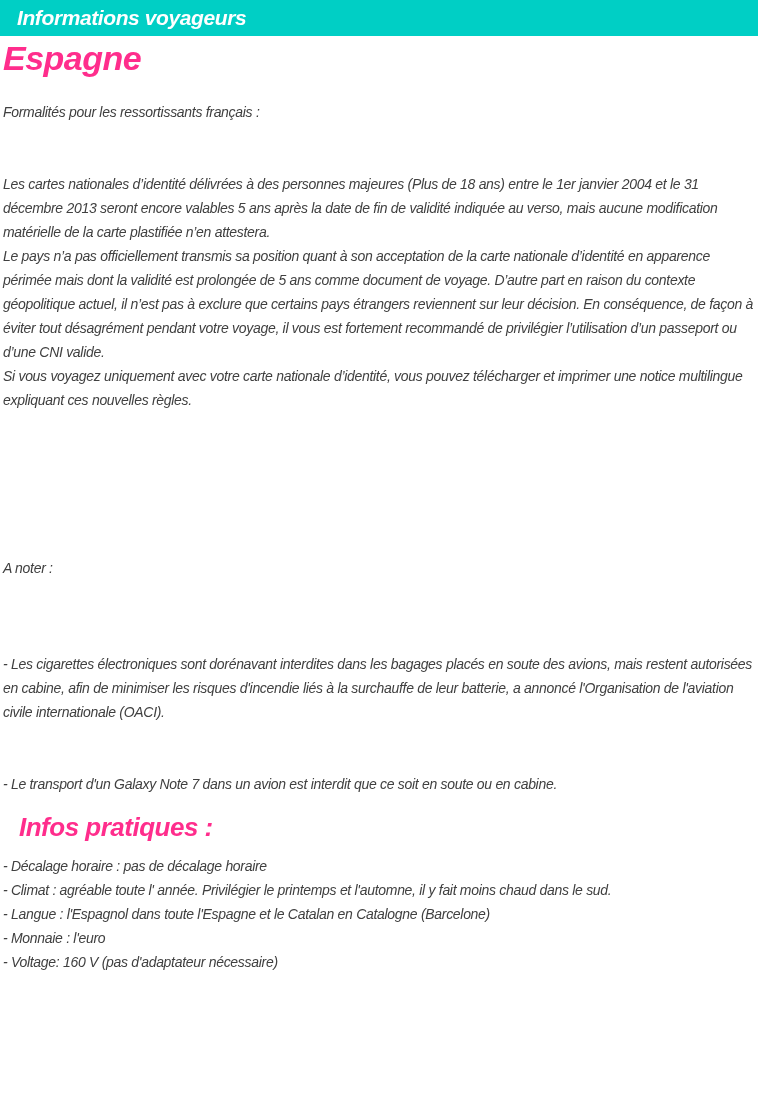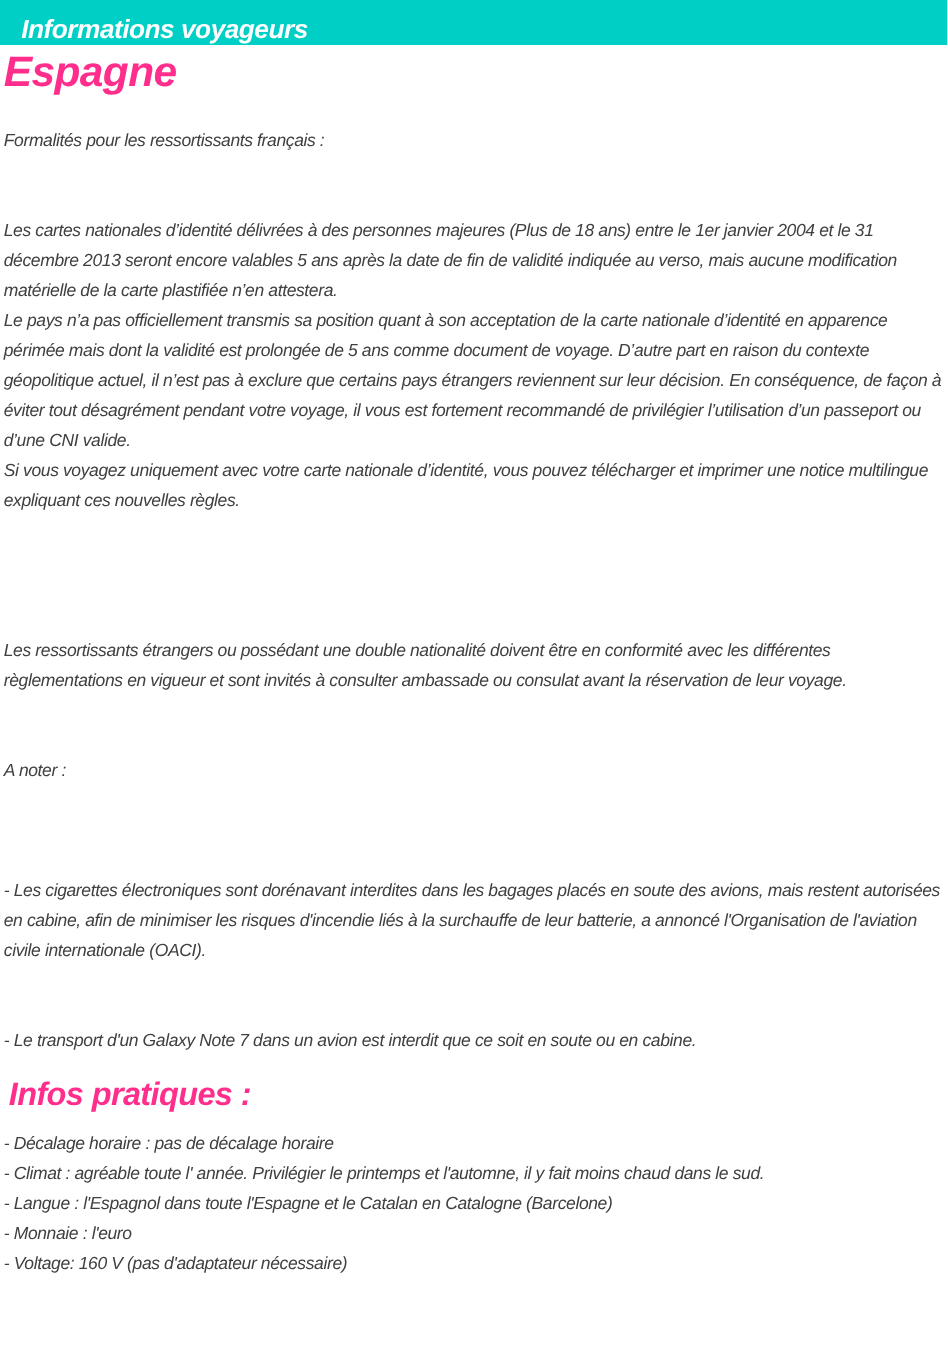--- a/index.html
+++ b/index.html
@@ -18,21 +18,21 @@
     background: var(--page-bg);
     overflow: hidden;
     font-family: "Liberation Sans", sans-serif;
   }
   .page { width: 758px; height: 1095px; }
 
   .topbar {
     height: 36px;
     background: var(--header-bg);
     display: flex;
-    align-items: flex-end;
+    align-items: center;
     padding-left: 17px;
   }
   .topbar-title {
     color: var(--header-text);
     font-style: italic;
     font-weight: bold;
     font-size: 21px;
     letter-spacing: -0.4px;
   }
 
@@ -56,21 +56,21 @@
     margin: 0;
     min-height: 24px;
     color: var(--body-text);
     font-style: italic;
     font-size: 14px;
     line-height: 24px;
     letter-spacing: -0.3px;
   }
 
   h2.practical {
-    margin: 15px 0 11px 4px;
+    margin: 15px 0 11px 16px;
     color: var(--heading-pink);
     font-style: italic;
     font-weight: bold;
     font-size: 26px;
     line-height: 32px;
     letter-spacing: -0.5px;
   }
 </style>
 </head>
 <body>
@@ -89,21 +89,20 @@
         <p>Formalités pour les ressortissants français :</p>
         <p></p>
         <p></p>
         <p>Les cartes nationales d’identité délivrées à des personnes majeures (Plus de 18 ans) entre le 1er janvier 2004 et le 31 décembre 2013 seront encore valables 5 ans après la date de fin de validité indiquée au verso, mais aucune modification matérielle de la carte plastifiée n’en attestera.</p>
         <p>Le pays n’a pas officiellement transmis sa position quant à son acceptation de la carte nationale d’identité en apparence périmée mais dont la validité est prolongée de 5 ans comme document de voyage. D’autre part en raison du contexte géopolitique actuel, il n’est pas à exclure que certains pays étrangers reviennent sur leur décision. En conséquence, de façon à éviter tout désagrément pendant votre voyage, il vous est fortement recommandé de privilégier l’utilisation d’un passeport ou d’une CNI valide.</p>
         <p>Si vous voyagez uniquement avec votre carte nationale d’identité, vous pouvez télécharger et imprimer une notice multilingue expliquant ces nouvelles règles.</p>
         <p></p>
         <p></p>
         <p></p>
         <p></p>
-        <p>Les ressortissants étrangers ou possédant une double nationalité doivent être en conformité avec les différentes règlementations en vigueur et sont invités à consulter ambassade ou consulat avant la réservation de leur voyage.</p>
         <p></p>
         <p></p>
         <p>A noter :</p>
         <p></p>
         <p></p>
         <p></p>
         <p>- Les cigarettes électroniques sont dorénavant interdites dans les bagages placés en soute des avions, mais restent autorisées en cabine, afin de minimiser les risques d'incendie liés à la surchauffe de leur batterie, a annoncé l'Organisation de l'aviation civile internationale (OACI).</p>
         <p></p>
         <p></p>
         <p>- Le transport d'un Galaxy Note 7 dans un avion est interdit que ce soit en soute ou en cabine.</p>

